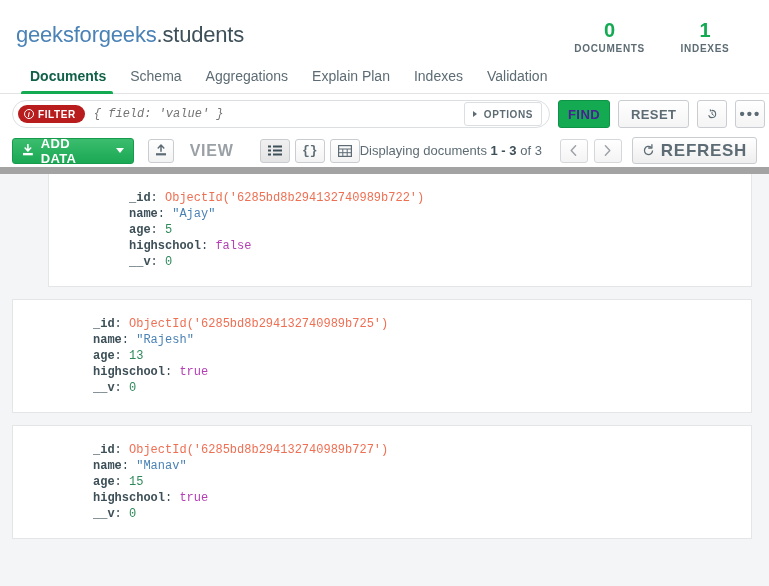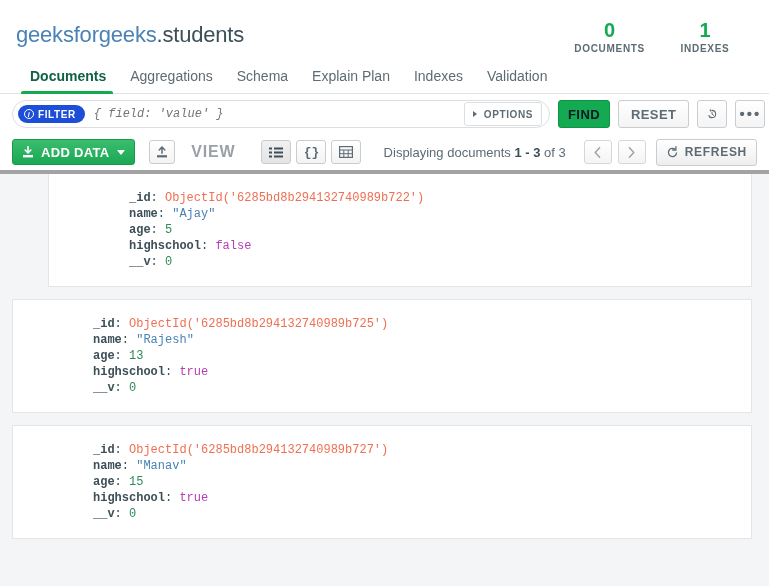--- a/index.html
+++ b/index.html
@@ -122,21 +122,21 @@
     height: 28px;
     border: 1px solid #dcdfe2;
     border-radius: 14px;
     background: #fff;
     display: flex;
     align-items: center;
     padding: 0 4px 0 5px;
     box-sizing: border-box;
   }
   .filter-pill {
-    background: #1d4ed8;
+    background: #b91c1c;
     color: #ffffff;
     border-radius: 11px;
     font-size: 10px;
     font-weight: bold;
     letter-spacing: 0.6px;
     height: 18px;
     display: flex;
     align-items: center;
     gap: 4px;
     padding: 0 9px 0 6px;
@@ -201,21 +201,21 @@
     display: inline-flex;
     align-items: center;
     justify-content: center;
     padding: 0 12px;
     cursor: pointer;
     box-sizing: border-box;
   }
   .btn-find {
     background: #13aa52;
     border-color: #0e9447;
-    color: #0f172a;
+    color: #4c1d95;
     min-width: 52px;
   }
   .btn-icon {
     padding: 0 8px;
     min-width: 30px;
   }
   .dots {
     letter-spacing: 2px;
     font-size: 15px;
     line-height: 10px;
@@ -223,21 +223,21 @@
   }
 
   
   .toolbar {
     height: 40px;
     background: #ffffff;
     display: flex;
     align-items: center;
     padding: 0 12px;
     box-sizing: border-box;
-    border-bottom: 4px solid #a3a3a3;
+    border-bottom: 7px solid #a3a3a3;
     flex: 0 0 auto;
   }
   .add-data {
     height: 26px;
     background: linear-gradient(#3bbd6e, #1aa854);
     border: 1px solid #179a4c;
     border-radius: 3px;
     color: #fff;
     font-size: 13px;
     font-weight: bold;
@@ -329,21 +329,21 @@
     font-size: 13px;
     cursor: pointer;
     box-sizing: border-box;
   }
   .refresh-btn {
     height: 27px;
     border: 1px solid #c9cdd1;
     border-radius: 3px;
     background: linear-gradient(#ffffff, #eeeeee);
     color: #5d6c74;
-    font-size: 12px;
+    font-size: 17px;
     font-weight: bold;
     letter-spacing: 0.7px;
     display: inline-flex;
     align-items: center;
     gap: 6px;
     padding: 0 9px;
     cursor: pointer;
     box-sizing: border-box;
     margin-left: 4px;
   }
@@ -399,22 +399,22 @@
       </div>
       <div class="stat">
         <div class="stat-value">1</div>
         <div class="stat-label">INDEXES</div>
       </div>
     </div>
   </div>
 
   <div class="tabs">
     <div class="tab active">Documents</div>
+    <div class="tab">Schema</div>
     <div class="tab">Aggregations</div>
-    <div class="tab">Schema</div>
     <div class="tab">Explain Plan</div>
     <div class="tab">Indexes</div>
     <div class="tab">Validation</div>
   </div>
 
   <div class="querybar">
     <div class="filter-wrap">
       <div class="filter-pill">
         <span class="info-icon">i</span>
         <span>FILTER</span>

